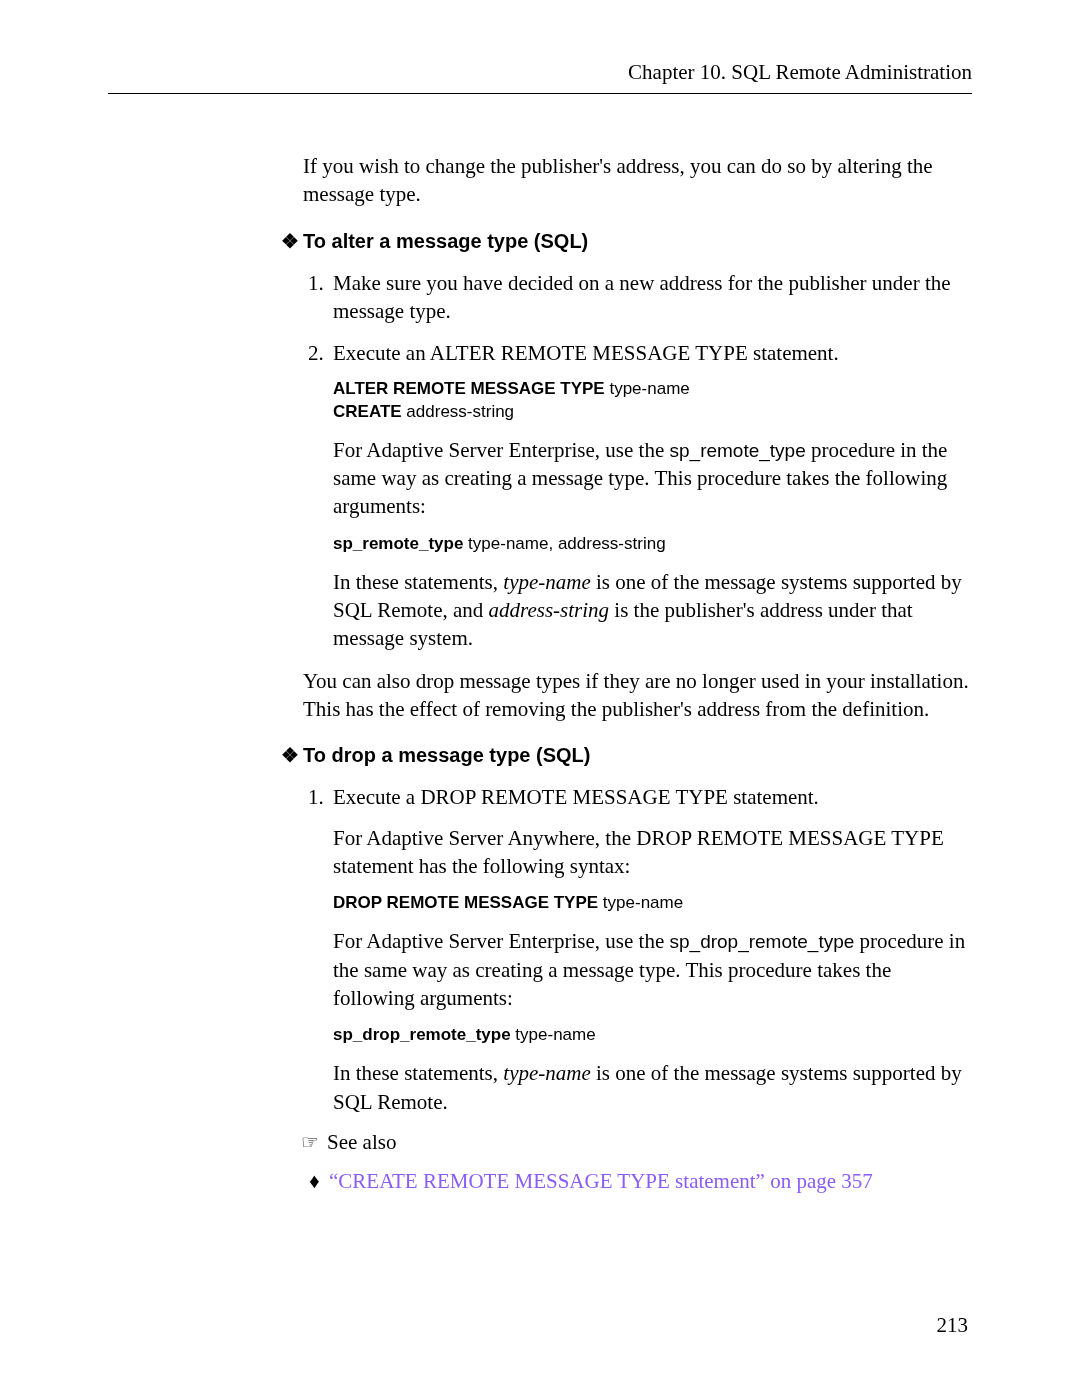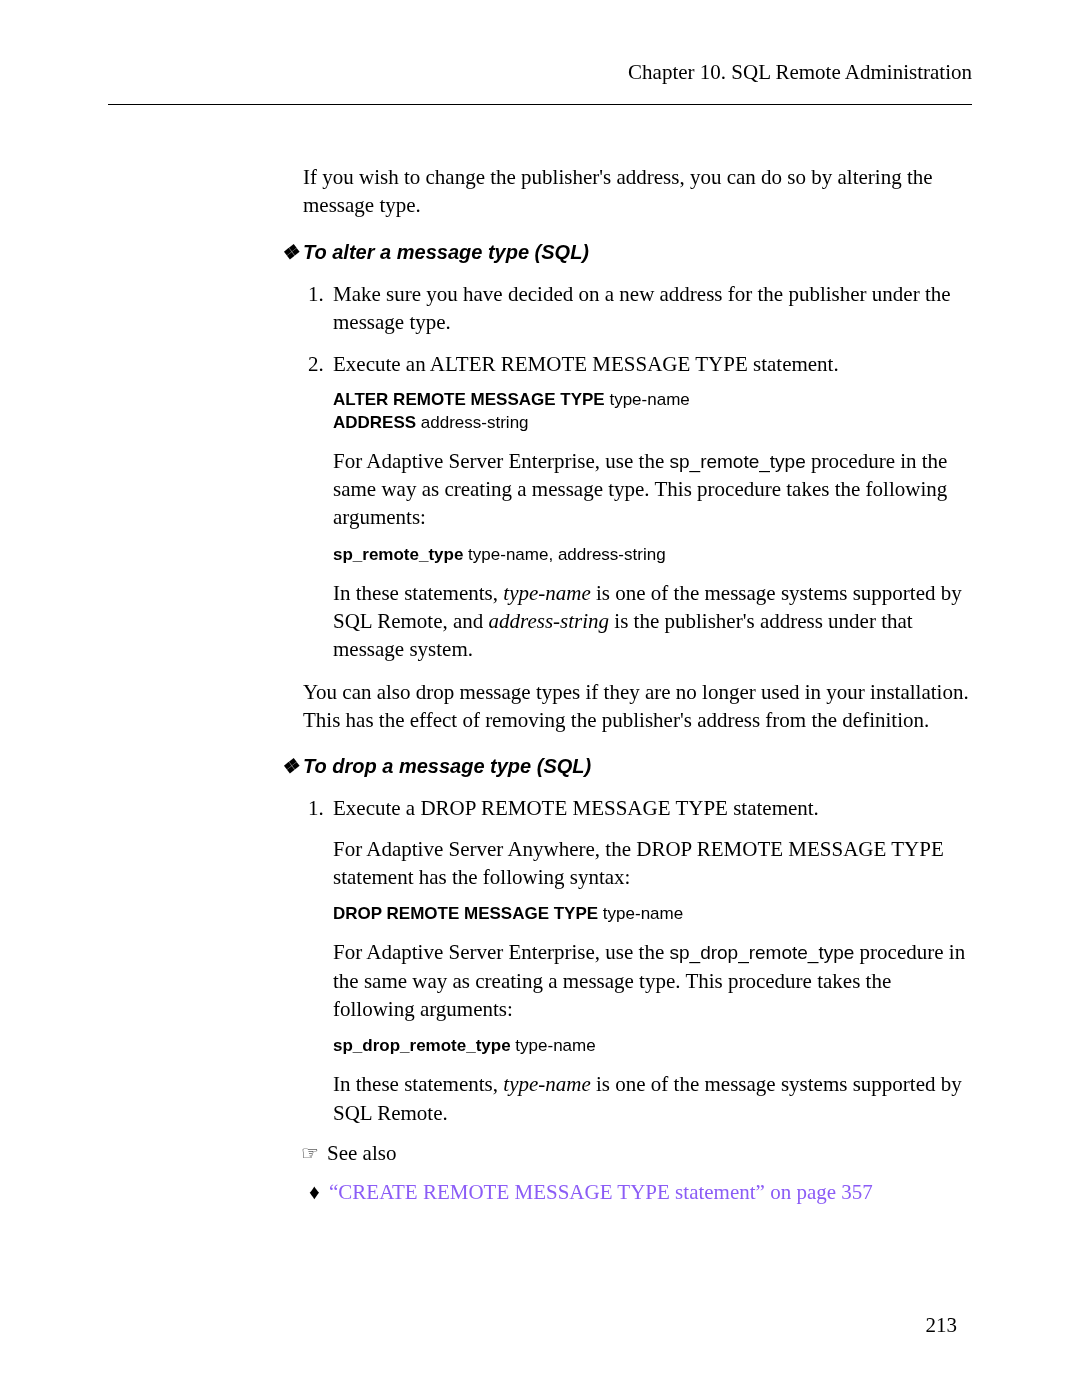--- a/index.html
+++ b/index.html
@@ -10,39 +10,38 @@
     font-family: "Times New Roman", Times, serif;
     color: #000;
     position: relative;
   }
   .page {
     padding: 60px 108px 50px 108px;
   }
   .header {
     text-align: right;
     font-size: 21px;
-    padding-bottom: 19px;
+    padding-bottom: 8px;
     border-bottom: 1.5px solid #000;
     margin-bottom: 58px;
   }
   .content {
     margin-left: 195px;
   }
   .para {
     font-size: 21px;
     line-height: 1.35;
     margin-bottom: 20px;
   }
   .section-head {
     font-family: Arial, Helvetica, sans-serif;
     font-weight: bold;
     font-size: 20px;
     margin-bottom: 16px;
     margin-left: -22px;
-    font-style: italic;
   }
   .section-head .diamond {
     display: inline-block;
     width: 22px;
   }
   ol.steps {
     list-style: decimal;
     margin-left: 26px;
     font-size: 21px;
     line-height: 1.35;
@@ -88,21 +87,21 @@
   .link-row .bullet {
     display: inline-block;
     width: 20px;
   }
   .link {
     color: #8b5cf6;
   }
   .page-num {
     position: absolute;
     bottom: 50px;
-    right: 123px;
+    right: 112px;
     font-size: 21px;
   }
 </style>
 </head>
 <body>
 
 <div class="page">
   <div class="header">Chapter 10.  SQL Remote Administration</div>
 
   <div class="content">
@@ -116,21 +115,21 @@
     <ol class="steps">
       <li>
         <span>Make sure you have decided on a new address for the publisher under the message type.</span>
       </li>
       <li>
         <span>Execute an ALTER REMOTE MESSAGE TYPE statement.</span>
 
 
         <div class="code-block">
           <div><span class="kw">ALTER REMOTE MESSAGE TYPE</span><span> type-name</span></div>
-          <div><span class="kw">ADDRESS</span><span> address-string</span></div>
+          <div><span class="kw">CREATE</span><span> address-string</span></div>
         </div>
 
         <div class="step-sub">
           <span>For Adaptive Server Enterprise, use the </span><span class="inline-sans">sp_remote_type</span><span> procedure in the same way as creating a message type. This procedure takes the following arguments:</span>
         </div>
 
         <div class="code-block">
           <span class="kw">sp_remote_type</span><span> type-name, address-string</span>
         </div>
 

